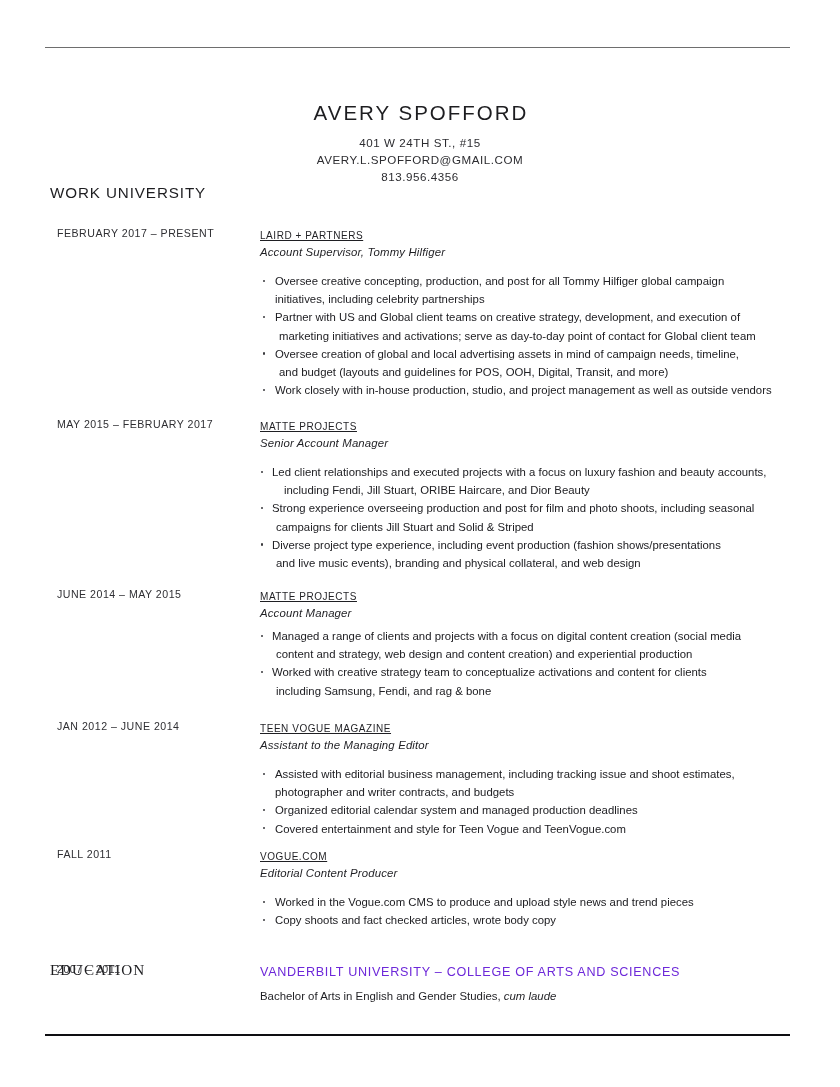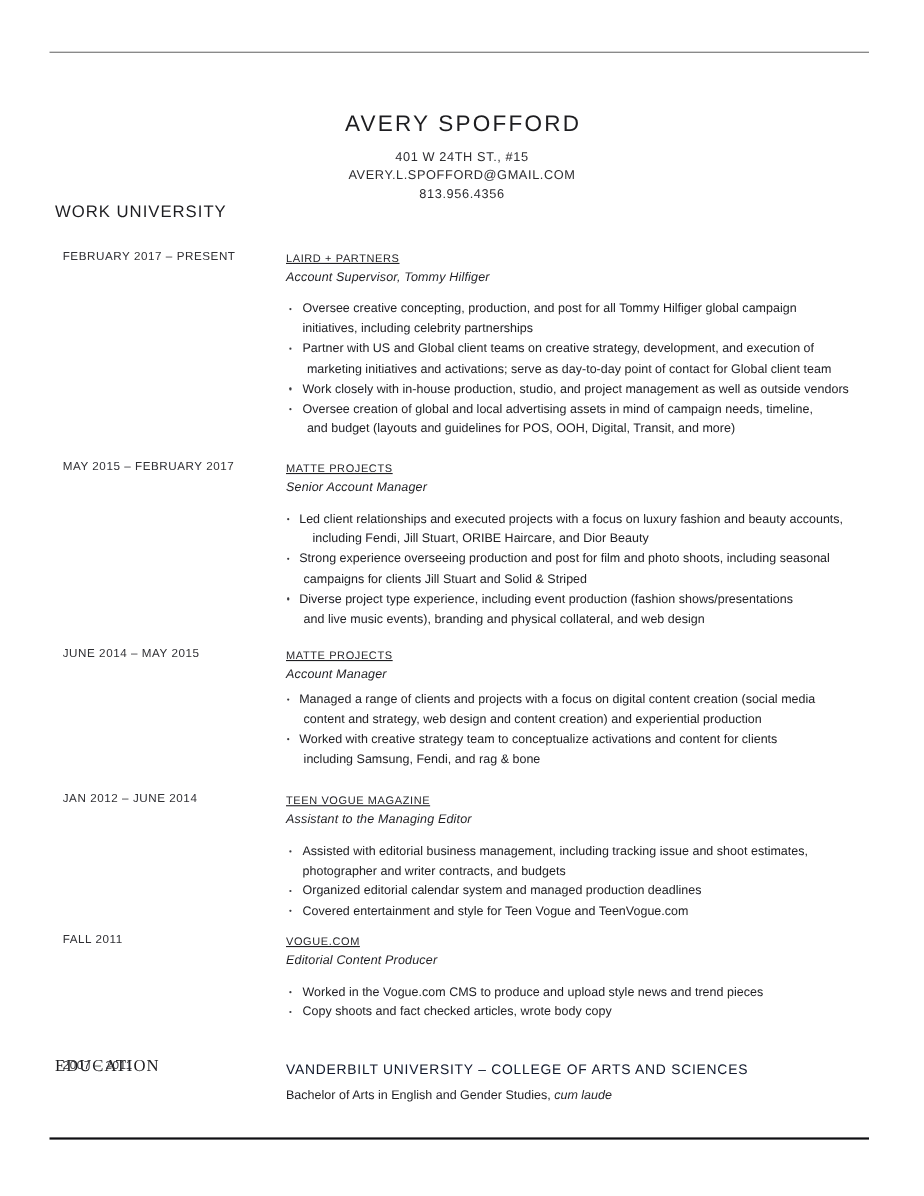--- a/index.html
+++ b/index.html
@@ -146,21 +146,21 @@
     display: block;
     padding-left: 4px;
   }
   .bullet .cont.ind0 { padding-left: 0px; }
   .bullet .cont.ind2 { padding-left: 12px; }
 
   
   .edu-school {
     font-size: 12.6px;
     letter-spacing: 0.7px;
-    color: #0f172a;
+    color: #6d28d9;
     line-height: 18px;
     white-space: nowrap;
   }
   .edu-degree {
     font-size: 11.4px;
     color: #1f1f23;
     line-height: 17px;
     margin-top: 7px;
     white-space: nowrap;
   }
@@ -195,26 +195,26 @@
           <span>Oversee creative concepting, production, and post for all Tommy Hilfiger global campaign</span>
           <span class="cont ind0">initiatives, including celebrity partnerships</span>
         </li>
         <li class="bullet pad-wide">
           <span class="dot"></span>
           <span>Partner with US and Global client teams on creative strategy, development, and execution of</span>
           <span class="cont">marketing initiatives and activations; serve as day-to-day point of contact for Global client team</span>
         </li>
         <li class="bullet pad-wide">
           <span class="dot"></span>
-          <span>Work closely with in-house production, studio, and project management as well as outside vendors</span>
-        </li>
-        <li class="bullet pad-wide">
-          <span class="dot"></span>
           <span>Oversee creation of global and local advertising assets in mind of campaign needs, timeline,</span>
           <span class="cont">and budget (layouts and guidelines for POS, OOH, Digital, Transit, and more)</span>
+        </li>
+        <li class="bullet pad-wide">
+          <span class="dot"></span>
+          <span>Work closely with in-house production, studio, and project management as well as outside vendors</span>
         </li>
       </ul>
     </div>
   </div>
 
   <div class="entry" style="top:418px;">
     <div class="entry-date">MAY 2015 – FEBRUARY 2017</div>
     <div class="entry-body">
       <div class="company">MATTE PROJECTS</div>
       <div class="role">Senior Account Manager</div>

